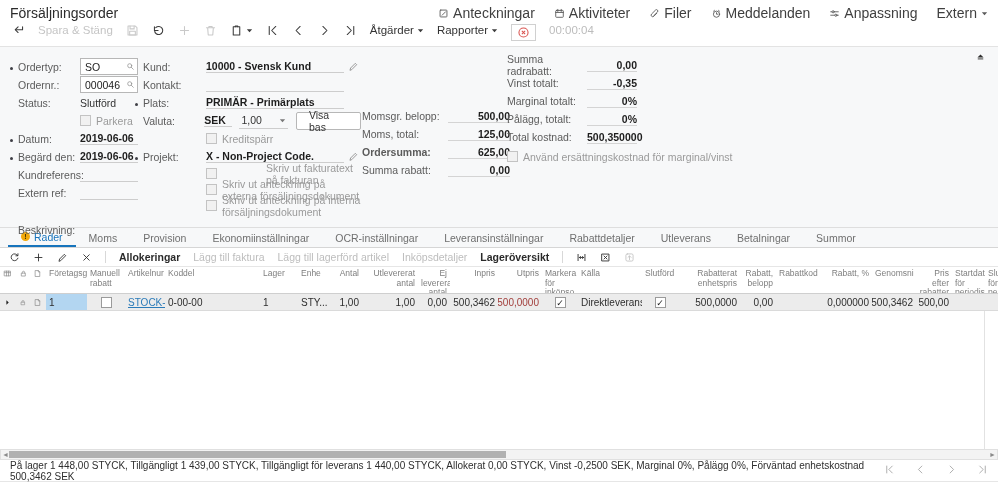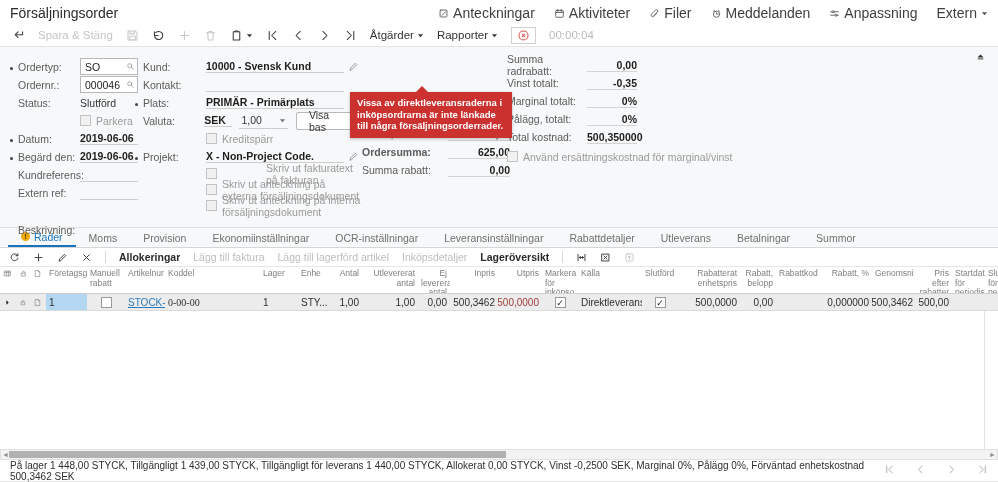--- a/index.html
+++ b/index.html
@@ -7,21 +7,21 @@
   body { font-family: "Liberation Sans", sans-serif; background: #fff; color: #333; }
   .app { position: relative; width: 998px; height: 482px; display: flex; flex-direction: column; background: #fff; }
 
   
   .titlebar { height: 24px; display: flex; justify-content: space-between; align-items: center; padding: 2px 10px 0 10px; }
   .page-title { font-size: 14px; color: #2b2b2b; }
   .top-menu { display: flex; align-items: center; gap: 19px; font-size: 14px; color: #3f3f3f; }
   .top-menu .mi { display: flex; align-items: center; gap: 4px; cursor: pointer; }
 
   
-  .toolbar { height: 23px; display: flex; align-items: center; gap: 13px; padding: 0 12px; border-bottom: 1px solid #e3e3e3; }
+  .toolbar { height: 23px; display: flex; align-items: flex-start; gap: 13px; padding: 0 12px; border-bottom: 1px solid #e3e3e3; }
   .tb-item { display: flex; align-items: center; gap: 3px; font-size: 11.5px; color: #333; cursor: pointer; }
   .tb-item.disabled { color: #c5c5c5; cursor: default; }
   .tb-item.disabled .ico { color: #c9c9c9; }
   .tb-item .ico { color: #3c3c3c; }
   .tb-item.framed { border: 1px solid #d0d0d0; background: #fff; padding: 1px 5px; }
   .timer { color: #bcbcbc; }
 
   
   .ico { display: inline-block; width: 13px; height: 13px; }
   .ico svg { width: 100%; height: 100%; display: block; }
@@ -272,23 +272,20 @@
           </svg>
         </span>
       </div>
       <div class="tb-item disabled">
         <span class="timer">00:00:04</span>
       </div>
     </div>
 
   <div class="form-panel">
 
-    <div class="alert-tip">
-      <span>Vissa av direktleveransraderna i inköpsordrarna är inte länkade till några försäljningsorderrader.</span>
-    </div>
 
     <span class="collapse-btn ico sm" id="collapseBtn">
         <svg viewBox="0 0 16 16">
           <path d="M3.5 9.5 8 5l4.5 4.5z" fill="currentColor"></path>
           <path d="M4 11.5h8" stroke="currentColor" stroke-width="1.3"></path>
         </svg>
       </span>
 
     <div class="fcol" style="left:18px; top:11px; width:130px">
       <div class="frow">
@@ -611,21 +608,21 @@
           </svg>
         </span>
       </div>
       <div class="gc sel" style="width: 41px;">1</div>
       <div class="gc" style="width: 38px; justify-content: center;">
         <span class="cb ena"></span>
       </div>
       <div class="gc" style="width: 40px;">
         <span class="link">STOCK-I...</span>
       </div>
-      <div class="gc" style="width: 95px; font-family: Liberation Serif, serif;">0-00-00</div>
+      <div class="gc" style="width: 95px;">0-00-00</div>
       <div class="gc" style="width: 38px;">1</div>
       <div class="gc" style="width: 34px;">STY...</div>
       <div class="gc right" style="width: 30px;">1,00</div>
       <div class="gc right" style="width: 56px;">1,00</div>
       <div class="gc right" style="width: 32px;">0,00</div>
       <div class="gc right" style="width: 48px;">500,3462</div>
       <div class="gc right" style="width: 44px;">
         <span class="warnval">500,0000</span>
       </div>
       <div class="gc" style="width: 36px; justify-content: center;">

